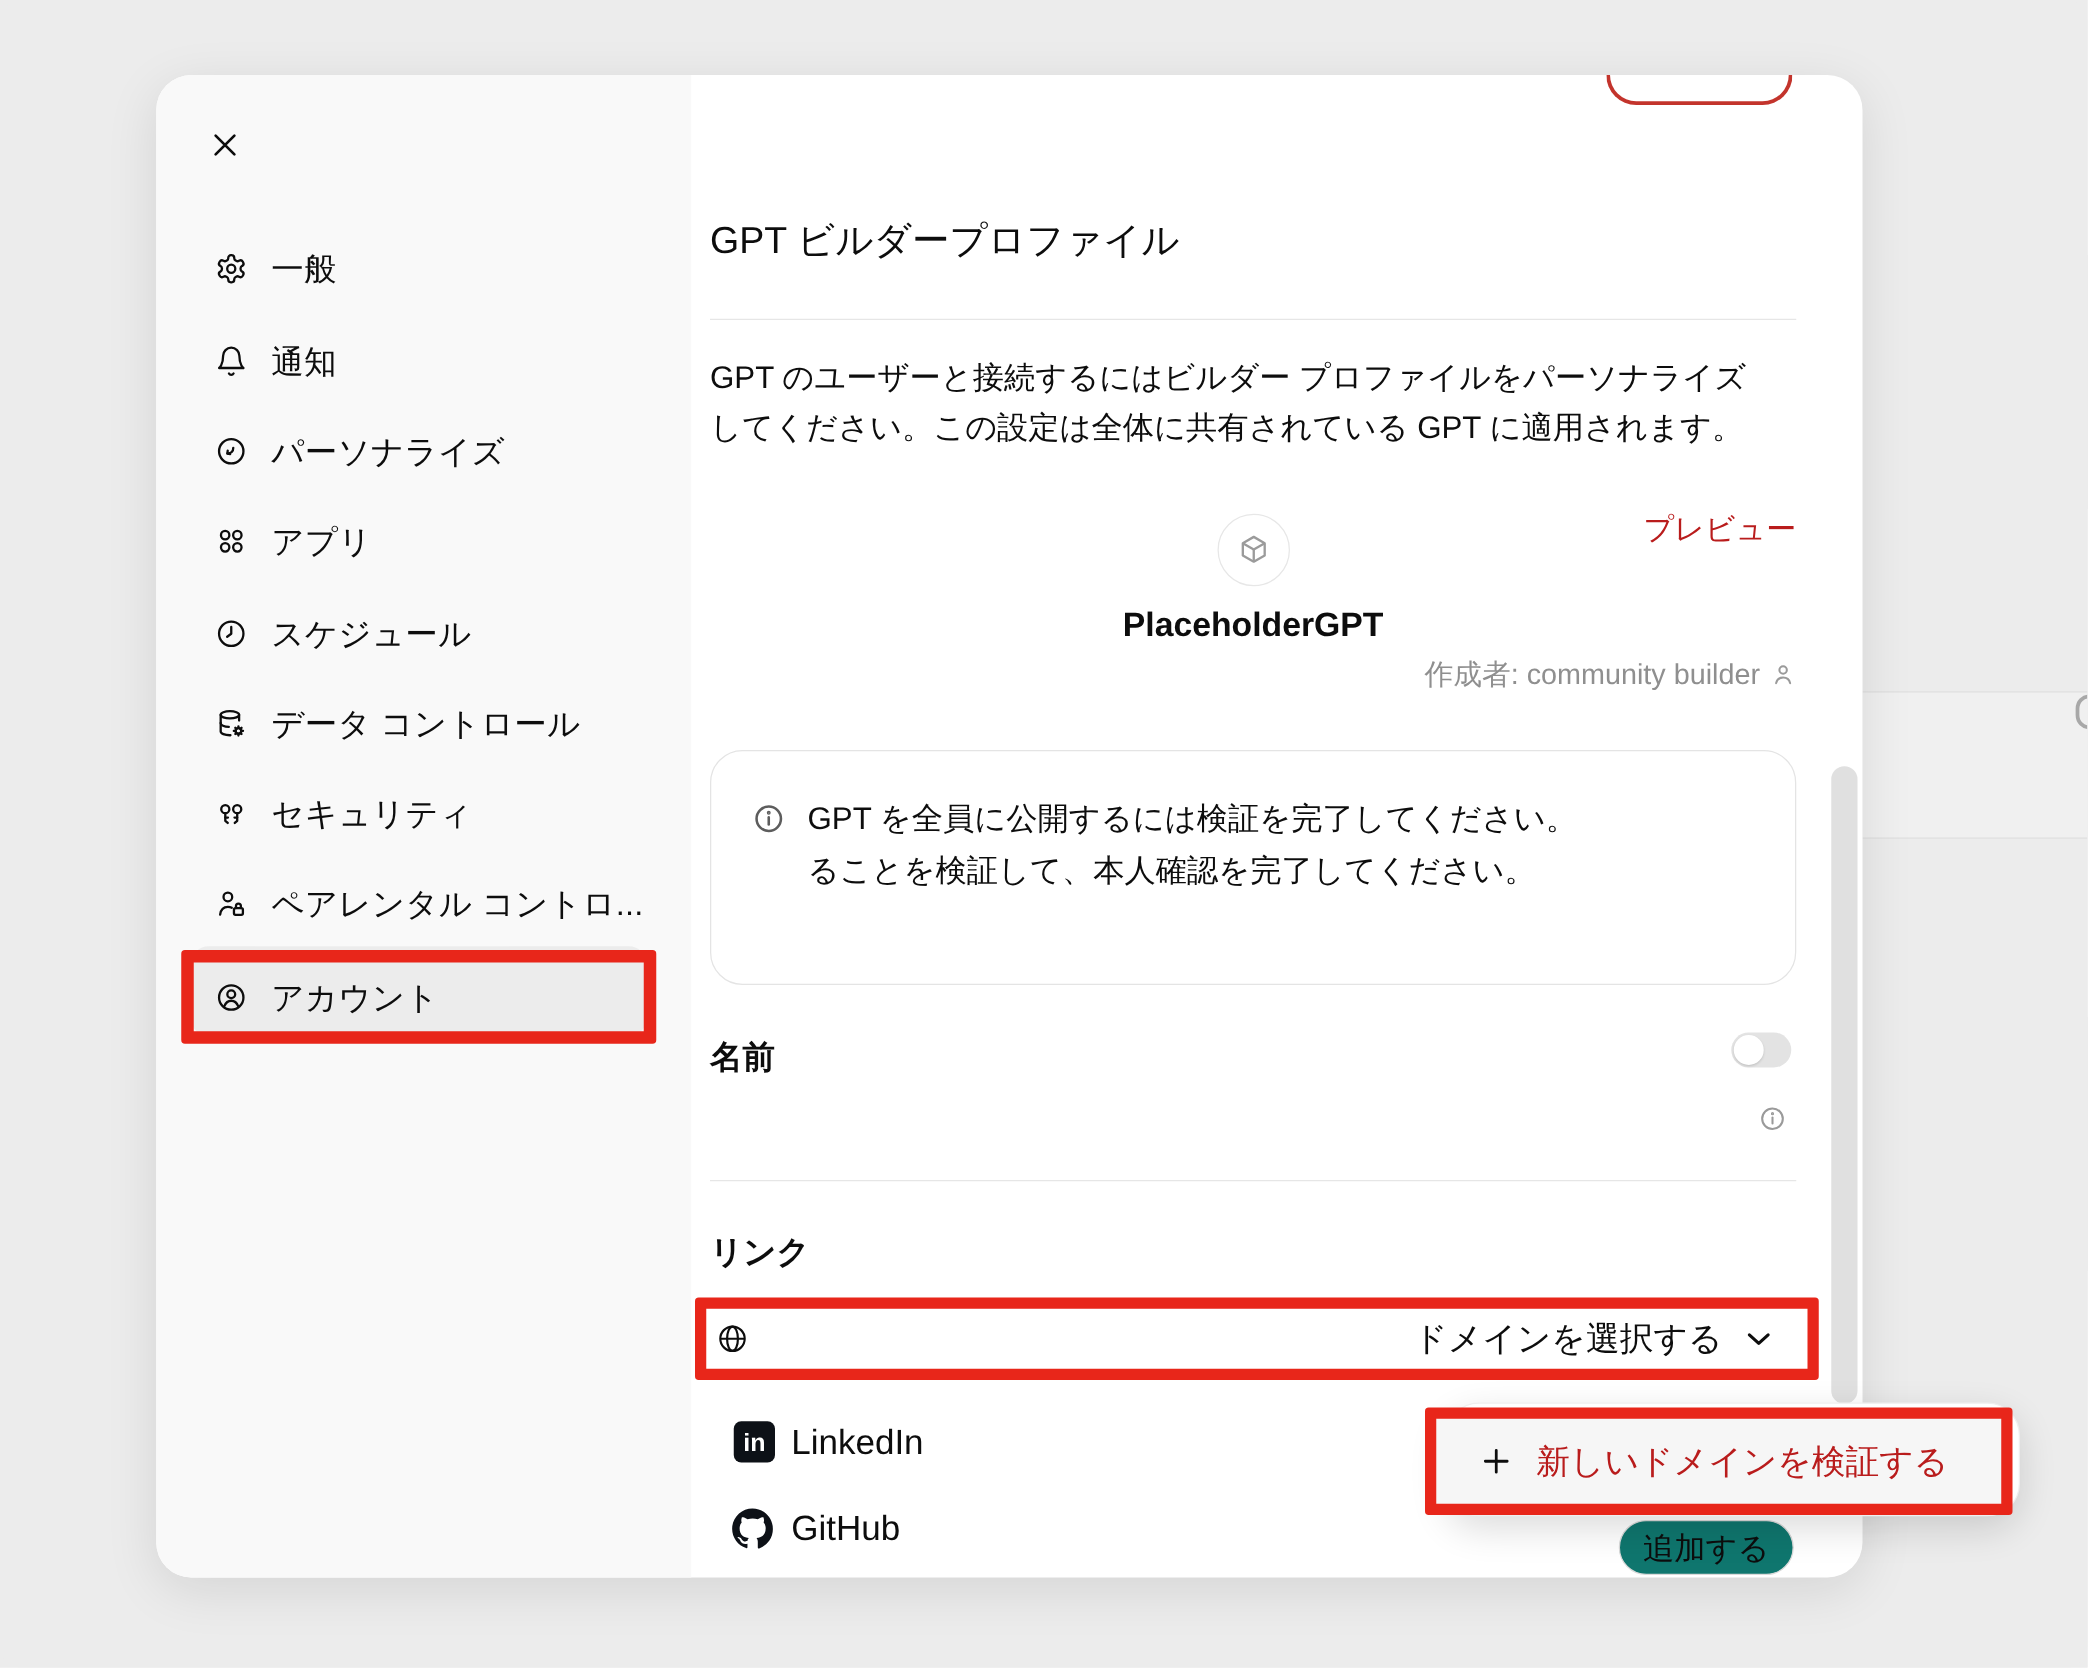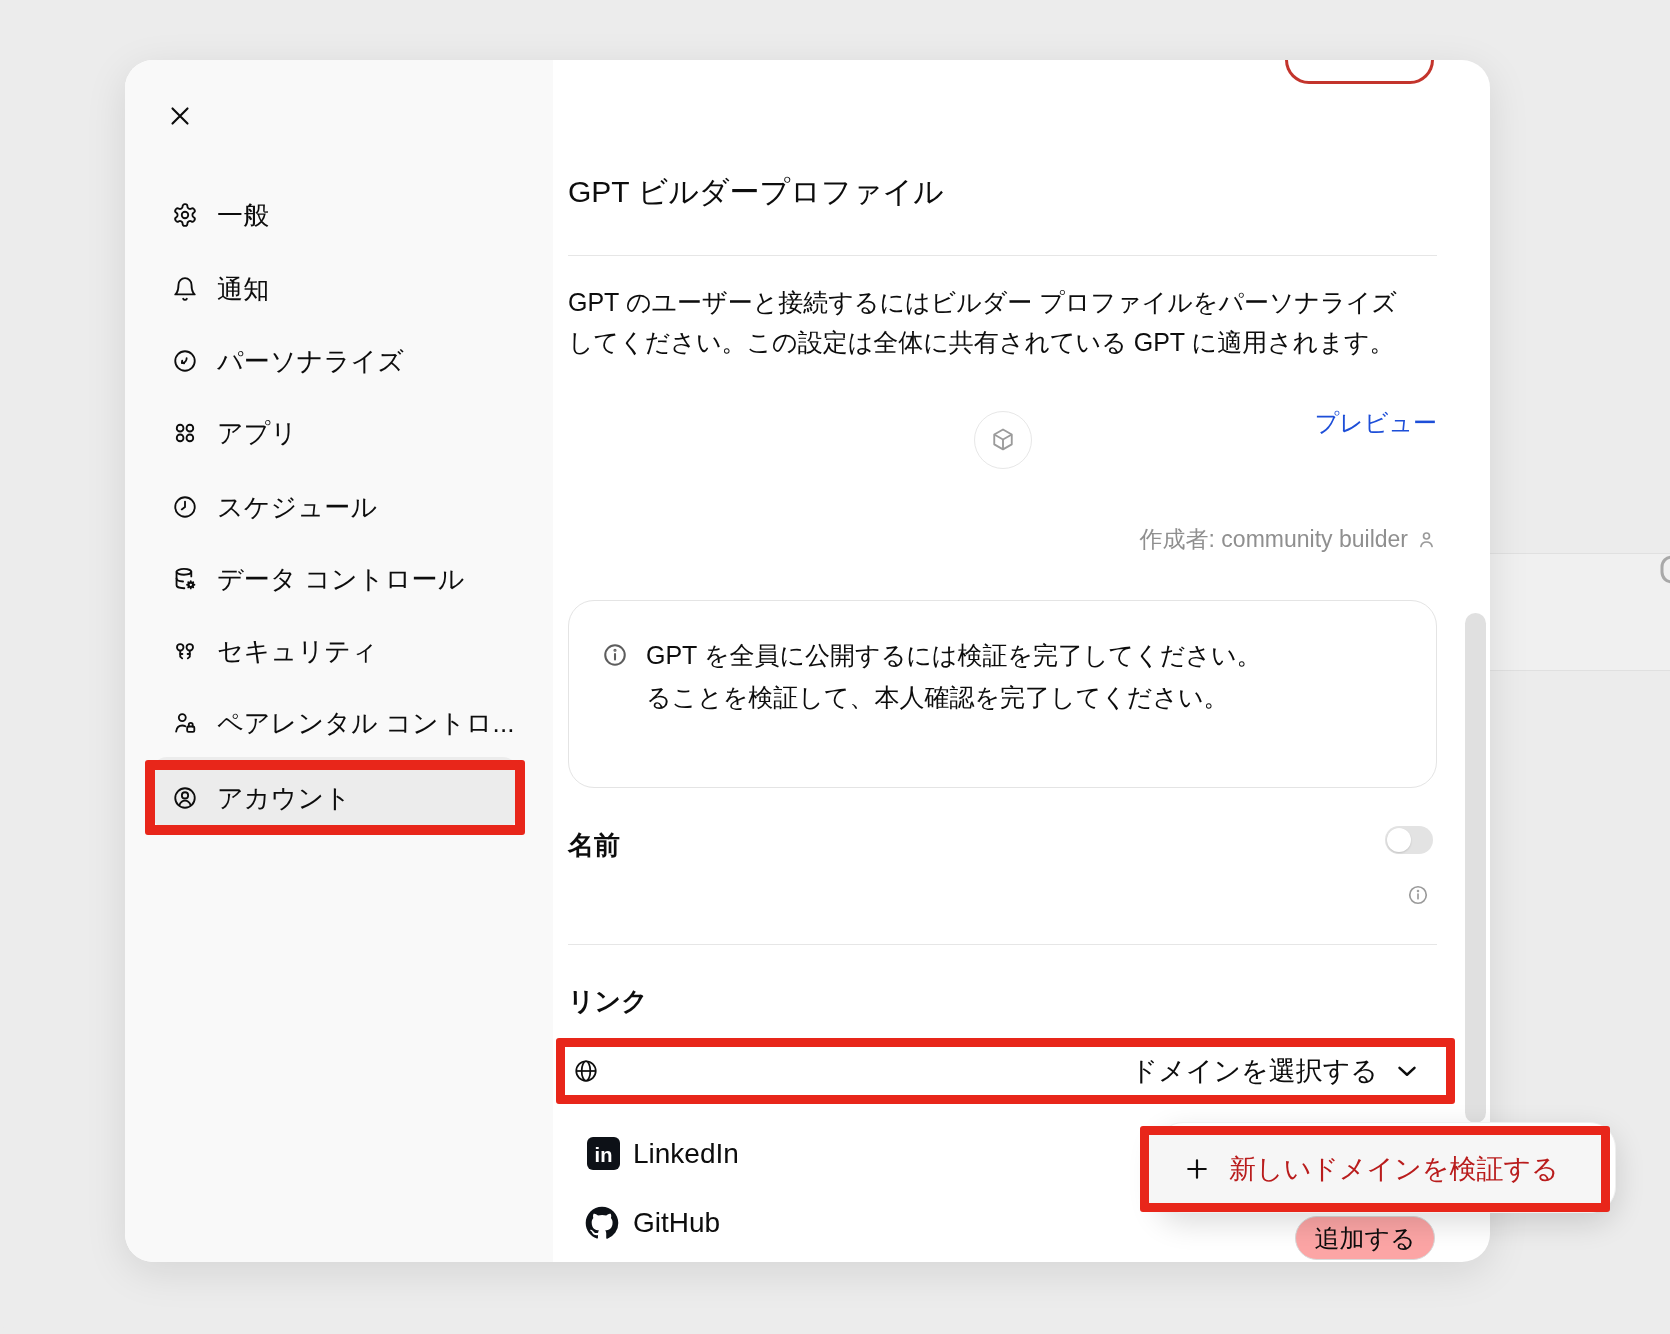--- a/index.html
+++ b/index.html
@@ -25,21 +25,21 @@
   .s-ico{position:absolute;left:47px;width:26px;height:26px;}
   .s-label{position:absolute;left:92px;font-size:26px;letter-spacing:.2px;white-space:nowrap;}
   .sel-pill{position:absolute;left:28px;top:697px;width:364px;height:72px;background:#ececec;border-radius:14px;}
   .sel-redbox{position:absolute;left:20px;top:700px;width:380px;height:75px;
               box-sizing:border-box;border:10px solid #e8261a;border-radius:3px;}
 
   
   .page-title{position:absolute;left:443px;top:112px;font-size:30px;font-weight:400;}
   .divider{position:absolute;left:443px;width:869px;height:1px;background:#e6e6e6;}
   .intro{position:absolute;left:443px;top:222px;width:900px;font-size:25px;line-height:40px;color:#0d0d0d;}
-  .preview-label{position:absolute;left:443px;top:347px;width:869px;text-align:right;font-size:24px;color:#1d4ed8;}
+  .preview-label{position:absolute;left:443px;top:347px;width:869px;text-align:right;font-size:24px;color:#b91c1c;}
   .avatar{position:absolute;left:849px;top:351px;width:58px;height:58px;border:1.5px solid #e7e7e7;
           border-radius:50%;display:flex;align-items:center;justify-content:center;box-sizing:border-box;}
   .gpt-name{position:absolute;left:443px;top:425px;width:869px;text-align:center;font-size:27px;font-weight:700;}
   .author-line{position:absolute;left:443px;top:464px;width:869px;display:flex;justify-content:flex-end;
                align-items:center;gap:8px;font-size:23px;color:#8f8f8f;}
   .notice{position:absolute;left:443px;top:540px;width:869px;height:188px;box-sizing:border-box;
           border:1.5px solid #e4e4e4;border-radius:26px;}
   .notice-ico{position:absolute;left:33px;top:41px;width:26px;height:26px;}
   .notice-text{position:absolute;left:77px;top:33px;font-size:25px;line-height:42px;color:#0d0d0d;}
   .name-label{position:absolute;left:443px;top:768px;font-size:26px;font-weight:700;}
@@ -69,21 +69,21 @@
   .verify-plus{width:28px;height:28px;flex:0 0 auto;}
   .verify-label{font-size:27px;color:#b91c1c;white-space:nowrap;}
 
   
   .link-ico{position:absolute;width:33px;height:33px;}
   .link-label{position:absolute;left:508px;font-size:28px;}
   .li-badge{background:#0d1117;border-radius:6px;width:33px;height:33px;display:flex;align-items:flex-end;
             justify-content:center;color:#fff;font-weight:700;font-size:20px;line-height:30px;}
 
   .add-btn{position:absolute;left:1170px;top:1156px;width:140px;height:44px;box-sizing:border-box;
-           border:1.5px solid #d9d9d9;border-radius:22px;background:#fca5a5;display:flex;align-items:center;
+           border:1.5px solid #d9d9d9;border-radius:22px;background:#0f766e;display:flex;align-items:center;
            justify-content:center;font-size:25px;cursor:pointer;z-index:4;}
 
   .scroll-thumb{position:absolute;left:1340px;top:553px;width:21px;height:510px;background:#e0e0e0;
                 border-radius:11px;z-index:3;cursor:pointer;}
 </style>
 </head>
 <body>
 
 <div class="canvas">
 
@@ -231,20 +231,21 @@
     <div class="avatar">
       <span>
         <svg width="28" height="28" viewBox="0 0 24 24" fill="none" stroke="#9b9b9b" stroke-width="1.6" stroke-linejoin="round">
             <path d="M12 3l7.5 4.3v8.4L12 20l-7.5-4.3V7.3z"></path>
             <path d="M4.5 7.3L12 11.6l7.5-4.3"></path>
             <path d="M12 11.6V20"></path>
           </svg>
       </span>
     </div>
 
+    <div class="gpt-name">PlaceholderGPT</div>
 
     <div class="author-line">
       <span>作成者: community builder</span>
       <span>
         <svg width="21" height="21" viewBox="0 0 24 24" fill="none" stroke="#9a9a9a" stroke-width="1.9" stroke-linecap="round">
             <circle cx="12" cy="8" r="3.4"></circle>
             <path d="M5.6 20c.8-3.4 3.2-5.1 6.4-5.1s5.6 1.7 6.4 5.1"></path>
           </svg>
       </span>
     </div>

